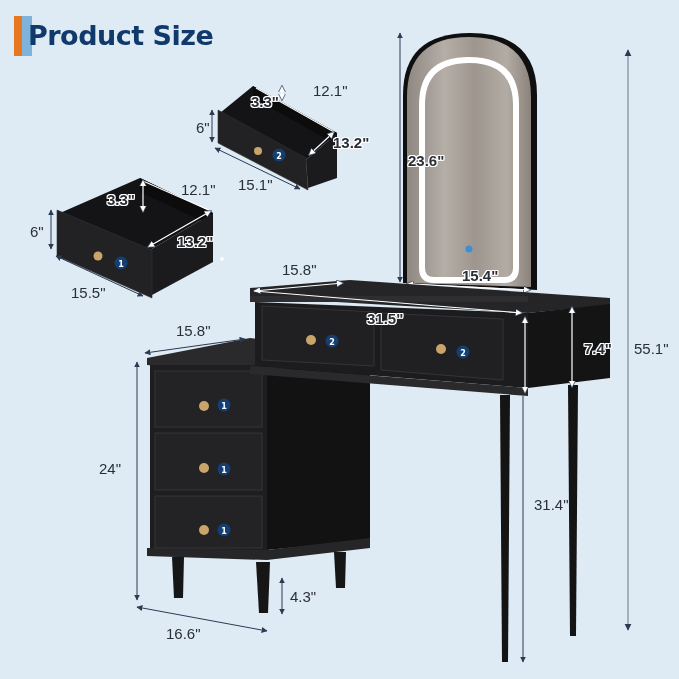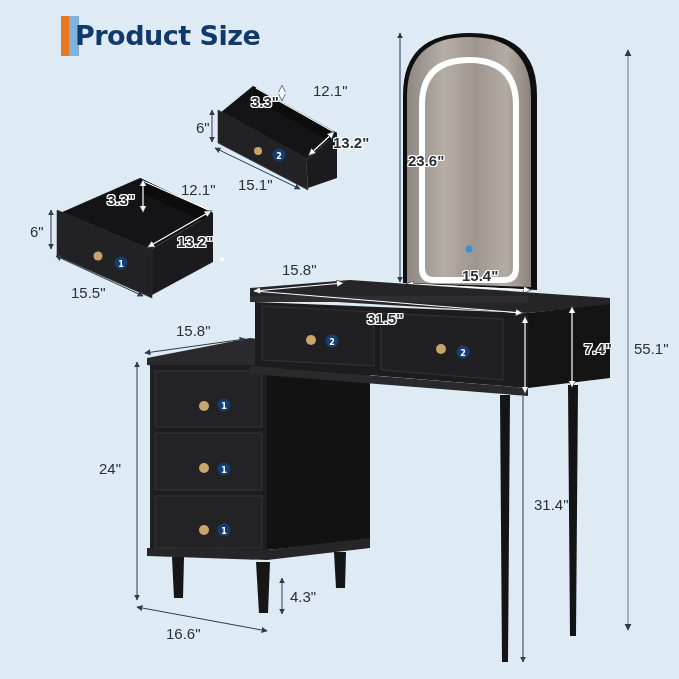--- a/index.html
+++ b/index.html
@@ -1,18 +1,18 @@
 <!DOCTYPE html>
 <html><head>
 <meta charset="utf-8">
 <style>
   html, body { margin:0; padding:0; }
   body { width:679px; height:679px; background:#deebf5; overflow:hidden; position:relative; font-family:"DejaVu Sans", sans-serif; }
   #stage { position:absolute; left:0; top:0; width:679px; height:679px; }
-  .title-wrap { position:absolute; left:14px; top:14px; height:42px; display:flex; align-items:center;margin-left:47px; }
+  .title-wrap { position:absolute; left:14px; top:14px; height:42px; display:flex; align-items:center; }
   .title-bar-orange { position:absolute; left:0; top:2px; width:8px; height:40px; background:#e87722; }
   .title-bar-blue { position:absolute; left:8px; top:2px; width:10px; height:40px; background:#7fb3dc; }
   .title-text { position:relative; left:14px; top:0; font-family:"DejaVu Sans", sans-serif; font-weight:bold; font-size:27px; color:#0f3a6b; letter-spacing:-0.5px; white-space:nowrap; }
   .dim { position:absolute; font-family:"Liberation Sans", sans-serif; font-size:15px; color:#2a2f36; white-space:nowrap; line-height:1; }
   .dim.outlined { color:#2a2f36; font-weight:bold; text-shadow: -1px -1px 0 #fff, 1px -1px 0 #fff, -1px 1px 0 #fff, 1px 1px 0 #fff, 0 1px 0 #fff, 0 -1px 0 #fff, 1px 0 0 #fff, -1px 0 0 #fff; }
 </style>
 </head>
 <body>
 
 <div id="stage">

